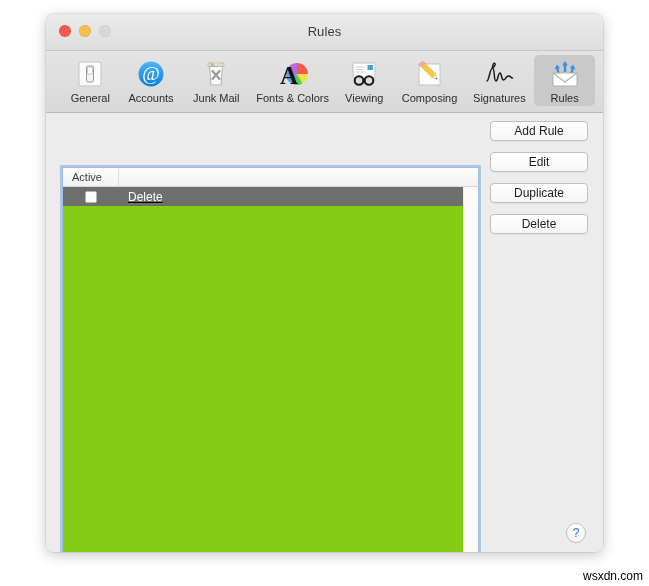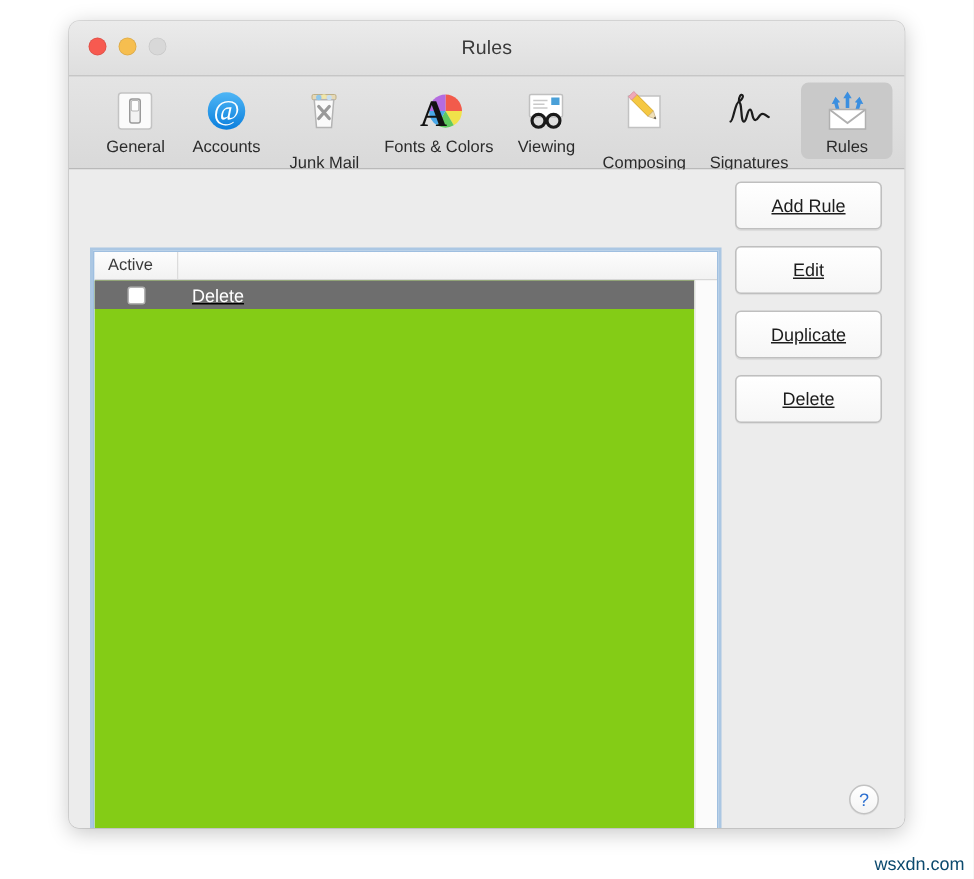--- a/index.html
+++ b/index.html
@@ -89,21 +89,21 @@
     height: 32px;
     position: relative;
   }
   .tb-label {
     margin-top: 2px;
     font-size: 11px;
     color: #2b2b2b;
     white-space: nowrap;
   }
   .tb-item.wide { width: 90px; }
-  .tb-item.wide2 { width: 76px; gap: 11px; }
+  .tb-item.wide2 { width: 76px; }
 
   
   #content {
     position: relative;
     height: calc(100% - 36px - 62px);
     background: #ececec;
   }
 
   
   #rules-table {
@@ -197,34 +197,33 @@
   #button-stack {
     position: absolute;
     left: 444px;
     top: 8px;
     width: 98px;
     display: flex;
     flex-direction: column;
     gap: 11px;
   }
   .push-btn {
-    height: 32px;
+    height: 20px;
     background: linear-gradient(to bottom, #ffffff 0%, #f6f6f6 100%);
     border: 0.5px solid #bfbfbf;
     border-radius: 4px;
     box-shadow: 0 0.5px 0.5px rgba(0,0,0,0.07);
     font-size: 12px;
     color: #1d1d1d;
     font-family: "Liberation Sans", sans-serif;
     display: flex;
     align-items: center;
     justify-content: center;
     cursor: default;
     padding: 0;
-    text-decoration: underline;
   }
 
   
   #help-btn {
     position: absolute;
     right: 17px;
     bottom: 10px;
     width: 18px;
     height: 18px;
     border-radius: 50%;
@@ -238,21 +237,21 @@
     justify-content: center;
     cursor: default;
   }
 
   
   #watermark {
     position: absolute;
     right: 6px;
     bottom: 3px;
     font-size: 12px;
-    color: #0c4a6e;
+    color: #000000;
     font-family: "Liberation Sans", sans-serif;
   }
 </style>
 </head>
 <body>
 
 <div id="window">
 
   <div id="titlebar">
     <div id="traffic">

